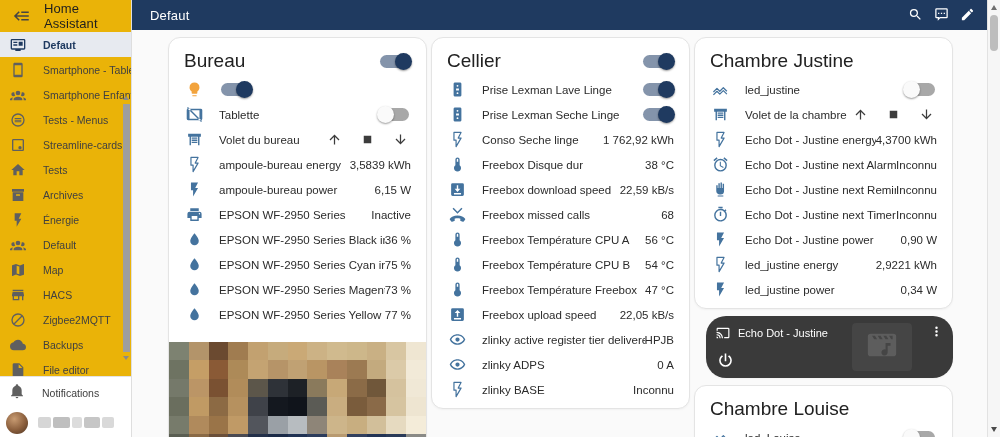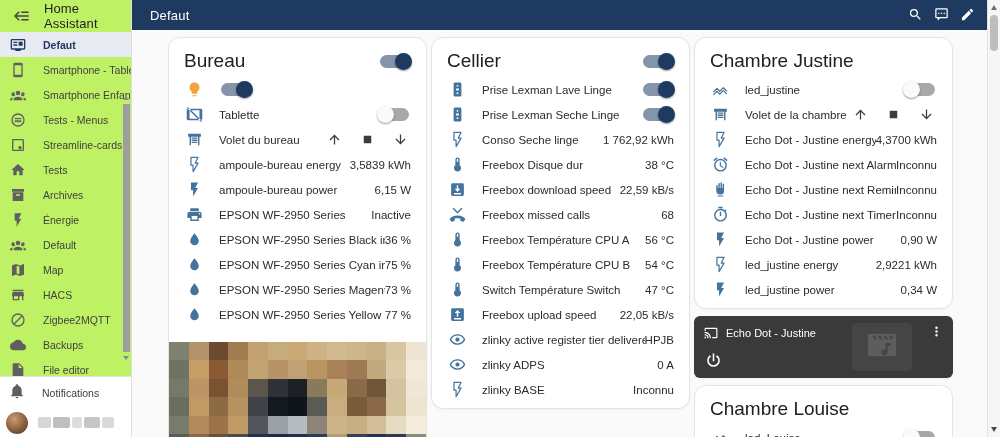--- a/index.html
+++ b/index.html
@@ -1,21 +1,21 @@
 <!DOCTYPE html>
 <html><head>
 <meta charset="utf-8">
 <style>
   html,body{margin:0;padding:0;}
   body{width:1000px;height:437px;overflow:hidden;background:#fafafa;
        font-family:"Liberation Sans","DejaVu Sans",sans-serif;-webkit-font-smoothing:antialiased;}
   #app{position:relative;width:1000px;height:437px;overflow:hidden;}
 
   
-  .sidebar{position:absolute;left:0;top:0;width:131px;height:437px;background:#bef264;
+  .sidebar{position:absolute;left:0;top:0;width:131px;height:437px;background:#eab308;
            border-right:1px solid #dedede;z-index:6;}
   .sb-header{height:31px;display:flex;align-items:center;padding-left:13px;gap:13px;}
   .menu-btn{background:none;border:none;padding:0;color:#454545;width:18px;height:18px;cursor:pointer;}
   .menu-btn svg{width:18px;height:18px;}
   .sb-title{font-size:13px;font-weight:500;color:#1e1e1e;letter-spacing:.1px;}
   .sb-list{position:absolute;top:32px;left:0;right:0;height:344px;overflow:hidden;}
   .sb-item{display:flex;align-items:center;height:25px;padding-left:9px;gap:17px;cursor:pointer;color:#5f5f5f;}
   .sb-item .sb-ic{width:17px;height:17px;flex:none;display:flex;align-items:center;justify-content:center;}
   .sb-item .sb-ic svg{width:16px;height:16px;}
   .sb-item .sb-label{font-size:10.5px;font-weight:500;color:#404040;white-space:nowrap;}
@@ -74,21 +74,21 @@
   .cover{display:flex;align-items:center;gap:11px;}
   .cover button{background:none;border:none;padding:0;width:22px;height:22px;color:#3c3c3c;
                 display:flex;align-items:center;justify-content:center;cursor:pointer;}
   .cover svg{width:15px;height:15px;}
 
   
   .camera{margin-top:9px;display:grid;grid-template-columns:repeat(13,1fr);width:100%;cursor:pointer;}
   .camera i{display:block;height:18.4px;}
 
   
-  .media-card{position:relative;height:62px;background:#3a3a3a;border:none;border-radius:6px;color:#fff;}
+  .media-card{position:relative;height:62px;background:#3a3a3a;border:none;border-radius:20px;color:#fff;margin-left:12px;}
   .media-top{display:flex;align-items:center;padding:8px 8px 0 10px;gap:8px;}
   .media-top .cast{width:14px;height:14px;color:#fff;}
   .media-top svg{width:14px;height:14px;}
   .media-title{font-size:11px;font-weight:500;flex:1;}
   .media-menu{background:none;border:none;color:#fff;width:18px;height:18px;padding:0;cursor:pointer;}
   .media-menu svg{width:15px;height:15px;}
   .media-power{position:absolute;left:9px;bottom:7px;background:none;border:none;color:#fff;
                width:20px;height:20px;padding:0;cursor:pointer;}
   .media-power svg{width:19px;height:19px;}
   .media-art-bg{position:absolute;right:41px;top:7px;width:60px;height:48px;background:#454545;border-radius:4px;
@@ -601,21 +601,21 @@
                 <span class="ctl">
                   <span class="value">54 °C</span>
                 </span>
               </div>
               <div class="row">
                 <span class="icon">
                   <svg viewBox="0 0 24 24">
                     <path d="M15,13V5A3,3 0 0,0 9,5V13A5,5 0 1,0 15,13M12,4A1,1 0 0,1 13,5V8H11V5A1,1 0 0,1 12,4Z" fill="currentColor" fill-rule="evenodd"></path>
                   </svg>
                 </span>
-                <span class="label">Switch Température Switch</span>
+                <span class="label">Freebox Température Freebox</span>
                 <span class="ctl">
                   <span class="value">47 °C</span>
                 </span>
               </div>
               <div class="row">
                 <span class="icon">
                   <svg viewBox="0 0 24 24">
                     <path d="M5,3H19A2,2 0 0,1 21,5V19A2,2 0 0,1 19,21H5A2,2 0 0,1 3,19V5A2,2 0 0,1 5,3M11,15H13V10H16L12,5.5L8,10H11V15M7,17H17V19H7V17Z" fill="currentColor" fill-rule="evenodd"></path>
                   </svg>
                 </span>

